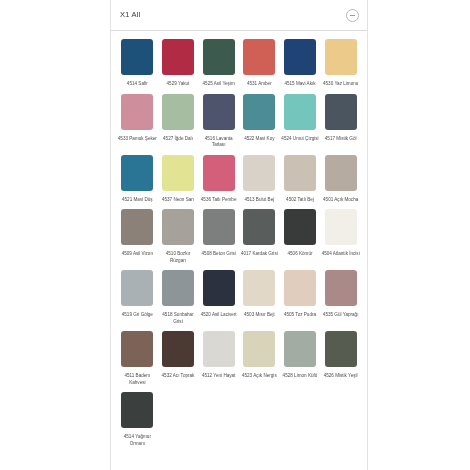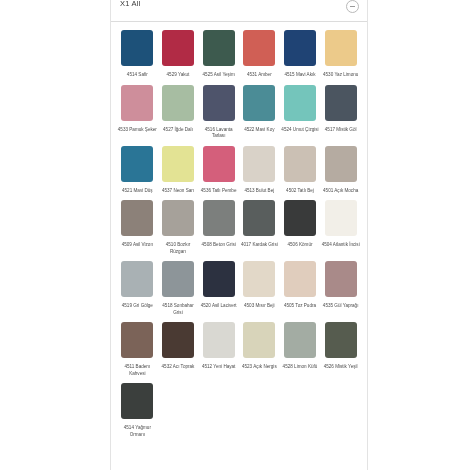--- a/index.html
+++ b/index.html
@@ -18,24 +18,24 @@
     left: 110px;
     top: 0px;
     width: 258px;
     height: 470px;
     background: #ffffff;
     border-left: 1px solid #e3e3e3;
     border-right: 1px solid #e3e3e3;
     box-sizing: border-box;
   }
   .panel-header {
-    height: 22px;
+    height: 31px;
     border-bottom: 1px solid #dcdcdc;
     display: flex;
-    align-items: flex-start;
+    align-items: center;
     justify-content: space-between;
     padding: 0 8px 0 9px;
     box-sizing: border-box;
   }
   .panel-title {
     font-size: 7.5px;
     color: #3a3a3a;
     letter-spacing: 0.2px;
     line-height: 1;
   }

